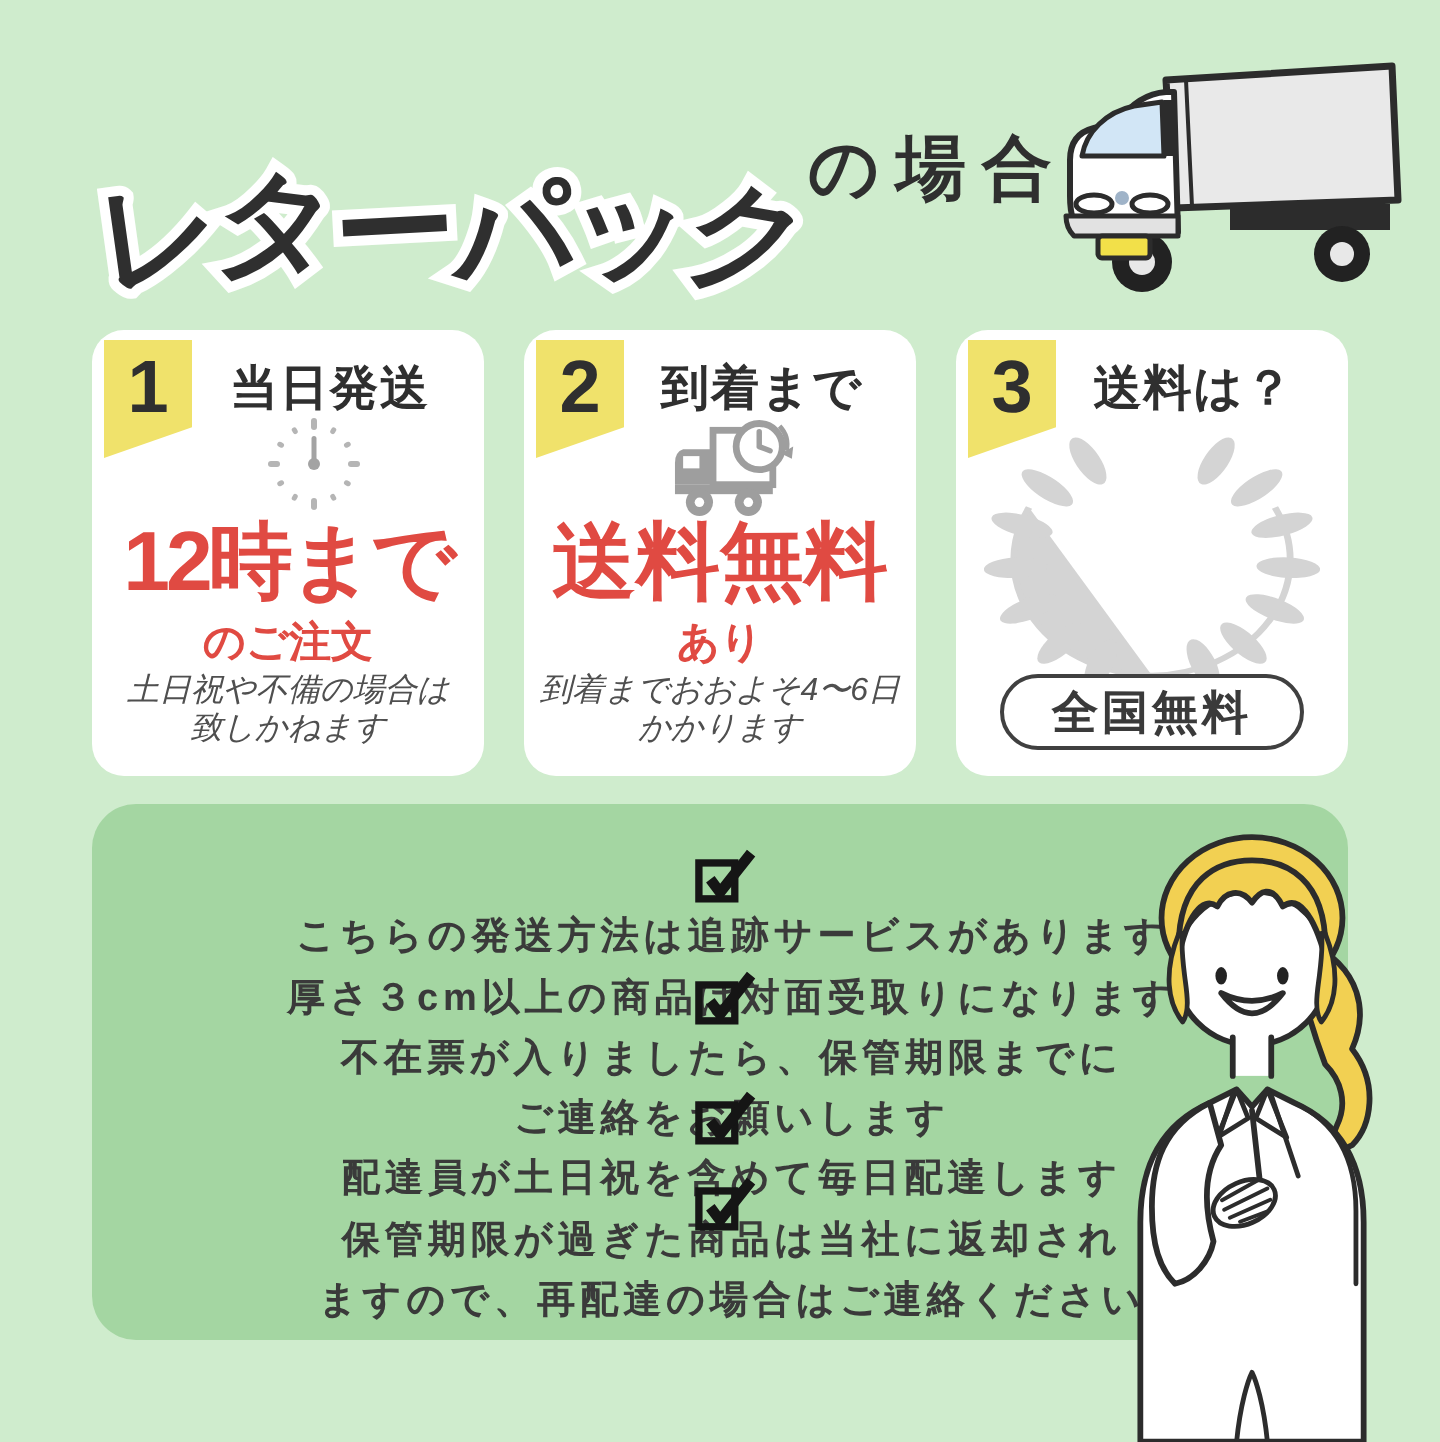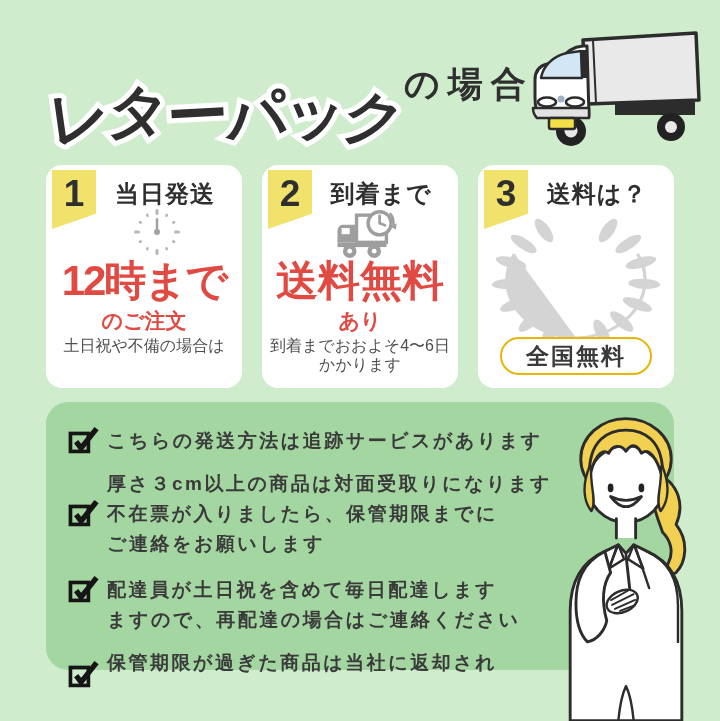--- a/index.html
+++ b/index.html
@@ -25,33 +25,33 @@
   .badge span{display:block;font-size:37px;font-weight:bold;color:var(--text-dark);line-height:48px;}
   .card-heading{position:absolute;top:13px;left:50px;right:8px;text-align:center;font-size:24px;
     font-weight:bold;color:var(--text-dark);letter-spacing:1px;white-space:nowrap;}
   .icon-row{position:absolute;top:42px;left:0;right:0;text-align:center;padding-left:26px;}
   .main-red{position:absolute;top:95px;left:0;right:0;text-align:center;font-size:42px;
     font-weight:900;color:var(--accent-red);line-height:1;white-space:nowrap;}
   .c1 .main-red{letter-spacing:-2px;}
   .sub-red{position:absolute;top:142px;left:0;right:0;text-align:center;font-size:21px;
     font-weight:800;color:var(--accent-red);}
   .note{position:absolute;top:171px;left:0;right:0;text-align:center;font-size:16px;
-    color:var(--text-gray);line-height:19px;white-space:nowrap;}
+    color:var(--text-gray);line-height:19px;white-space:nowrap;font-style:italic;}
   .wreath{position:absolute;top:44px;left:14px;width:168px;height:140px;}
   .c3 .main-red{z-index:2;}
   .pill{position:absolute;top:172px;left:22px;width:148px;height:34px;background:#fff;
-    border:2px solid #eab308;border-radius:999px;text-align:center;line-height:34px;
+    border:2px solid #404040;border-radius:999px;text-align:center;line-height:34px;
     font-size:23px;font-weight:bold;color:#3a3a3a;letter-spacing:2px;z-index:2;}
 
   
   .panel{position:absolute;left:46px;top:402px;width:628px;height:268px;
     background:var(--panel-green);border-radius:22px;}
   .checklist{position:absolute;left:22px;top:22px;right:10px;}
-  .chk-row{display:flex;align-items:flex-end;height:30px;}
-  .chk-row.mt9{margin-top:13px;} .chk-row.mt8{margin-top:16px;}
+  .chk-row{display:flex;align-items:center;height:30px;flex-direction:column;}
+  .chk-row.mt9{margin-top:1px;} .chk-row.mt8{margin-top:0;}
   .chk-icon{width:31px;height:28px;flex:0 0 31px;margin-right:8px;}
   .chk-icon.straddle{transform:translateY(12px);}
   .chk-spacer{width:31px;flex:0 0 31px;margin-right:8px;}
   .chk-text{font-size:19px;font-weight:600;color:#3a3a3a;letter-spacing:2.5px;white-space:nowrap;}
   .woman-illu{position:absolute;left:549px;top:403px;width:154px;height:318px;z-index:3;}
 
   
   .ol{stroke:var(--outline-dark);stroke-linecap:round;stroke-linejoin:round;fill:none;}
   .f-white{fill:#ffffff;} .f-hair{fill:var(--hair-yellow);} .f-window{fill:var(--window-blue);}
   .f-gray{fill:var(--icon-gray);} .f-wreath{fill:var(--wreath-gray);}
@@ -115,20 +115,21 @@
           <rect x="47.5" y="8" width="5" height="7" rx="2.5" transform="rotate(330 50 50)"></rect>
         </g>
         <rect x="47.5" y="22" width="5" height="30" rx="2.5" fill="#a3a3a3"></rect>
         <circle cx="50" cy="50" r="6" fill="#a3a3a3"></circle>
       </svg>
     </div>
     <div class="main-red">12時まで</div>
     <div class="sub-red">のご注文</div>
     <div class="note">
       <div>土日祝や不備の場合は</div>
+      <div>致しかねます</div>
     </div>
   </article>
 
   <article class="card c2">
     <div class="badge">
       <span>2</span>
     </div>
     <div class="card-heading">到着まで</div>
     <div class="icon-row">
       <svg viewBox="0 0 110 78" width="75" height="53">
@@ -250,35 +251,35 @@
       <div class="chk-row mt8">
         <span class="chk-icon">
           <svg viewBox="0 0 38 34" width="31" height="28">
               <rect x="3" y="9" width="22" height="22" fill="none" stroke="#151515" stroke-width="4.5"></rect>
               <path d="M10 19 L16 27 L35 3" fill="none" stroke="#151515" stroke-width="6.5"></path>
             </svg>
         </span>
         <span class="chk-text">配達員が土日祝を含めて毎日配達します</span>
       </div>
 
-      <div class="chk-row">
-        <span class="chk-spacer"></span>
-        <span class="chk-text">ますので、再配達の場合はご連絡ください</span>
-      </div>
-
       <div class="chk-row mt9">
         <span class="chk-icon straddle">
           <svg viewBox="0 0 38 34" width="31" height="28">
               <rect x="3" y="9" width="22" height="22" fill="none" stroke="#151515" stroke-width="4.5"></rect>
               <path d="M10 19 L16 27 L35 3" fill="none" stroke="#151515" stroke-width="6.5"></path>
             </svg>
         </span>
         <span class="chk-text">保管期限が過ぎた商品は当社に返却され</span>
       </div>
 
+      <div class="chk-row">
+        <span class="chk-spacer"></span>
+        <span class="chk-text">ますので、再配達の場合はご連絡ください</span>
+      </div>
+
     </div>
   </section>
 
   <span class="woman-illu">
     <svg viewBox="0 0 160 330" width="154" height="318">
 
       <path d="M108 70 C138 84 140 108 132 126 C146 144 142 166 132 176 C126 180 120 174 124 166 C130 154 126 142 118 134 C112 118 106 98 104 86 Z" class="ol f-hair" style="stroke-width:3;fill:var(--hair-yellow)"></path>
 
       <ellipse cx="80" cy="58" rx="47" ry="42" class="ol f-hair" style="stroke-width:3;fill:var(--hair-yellow)"></ellipse>
 

